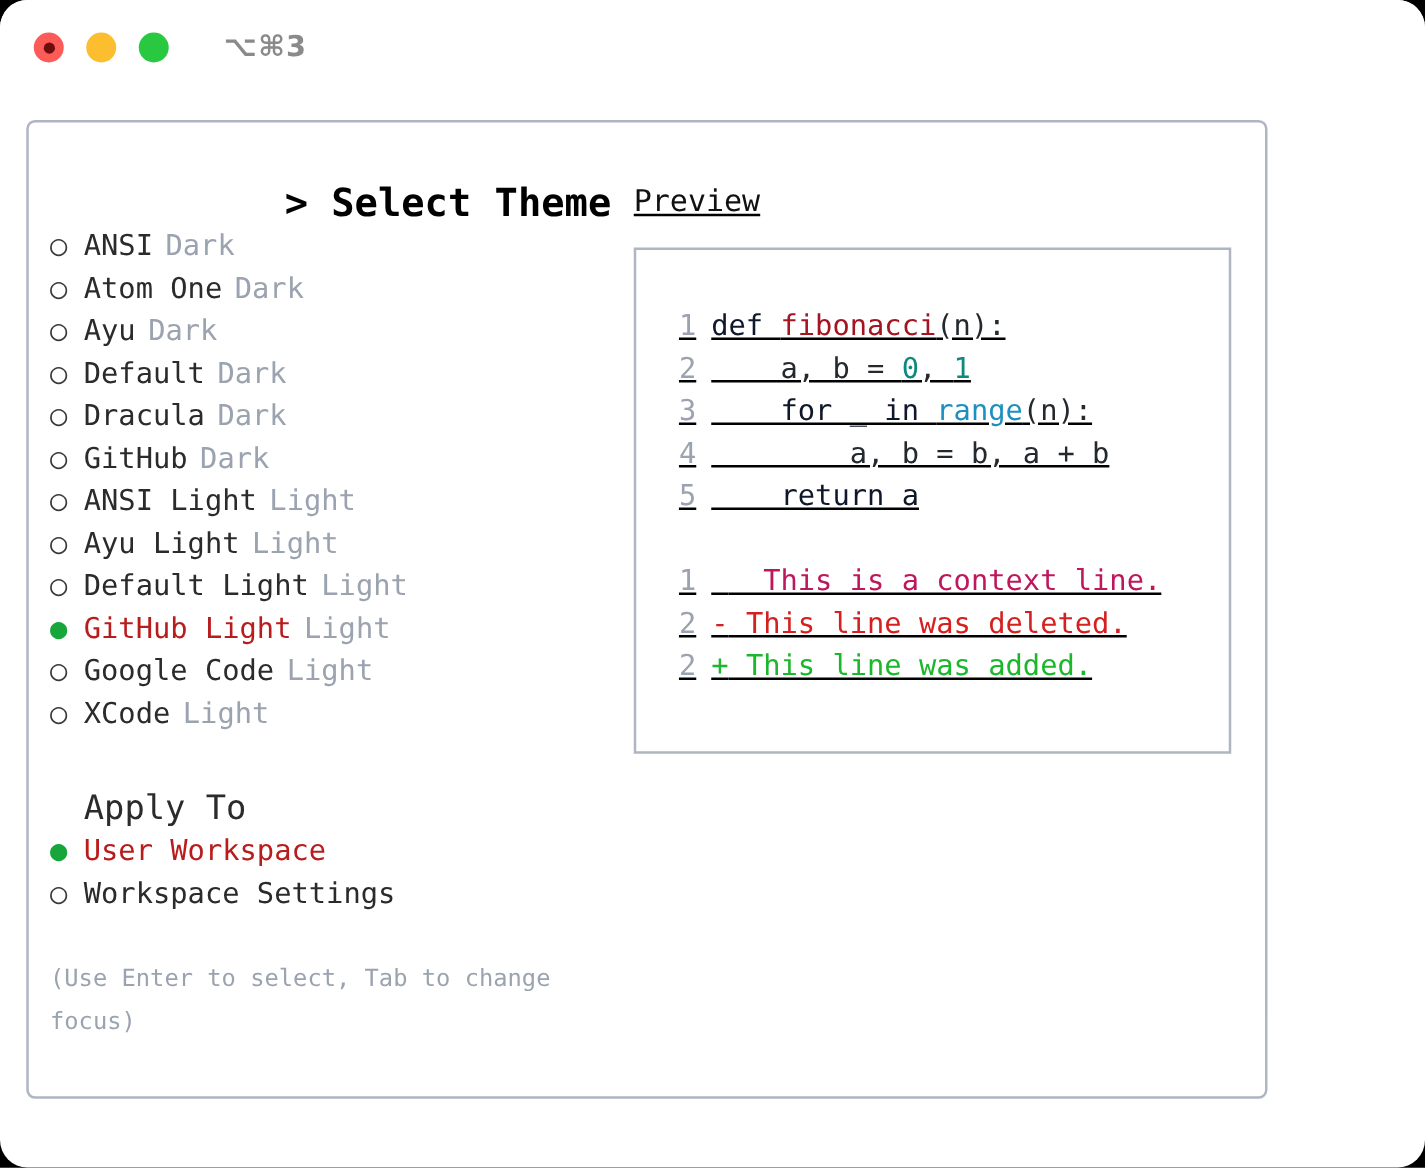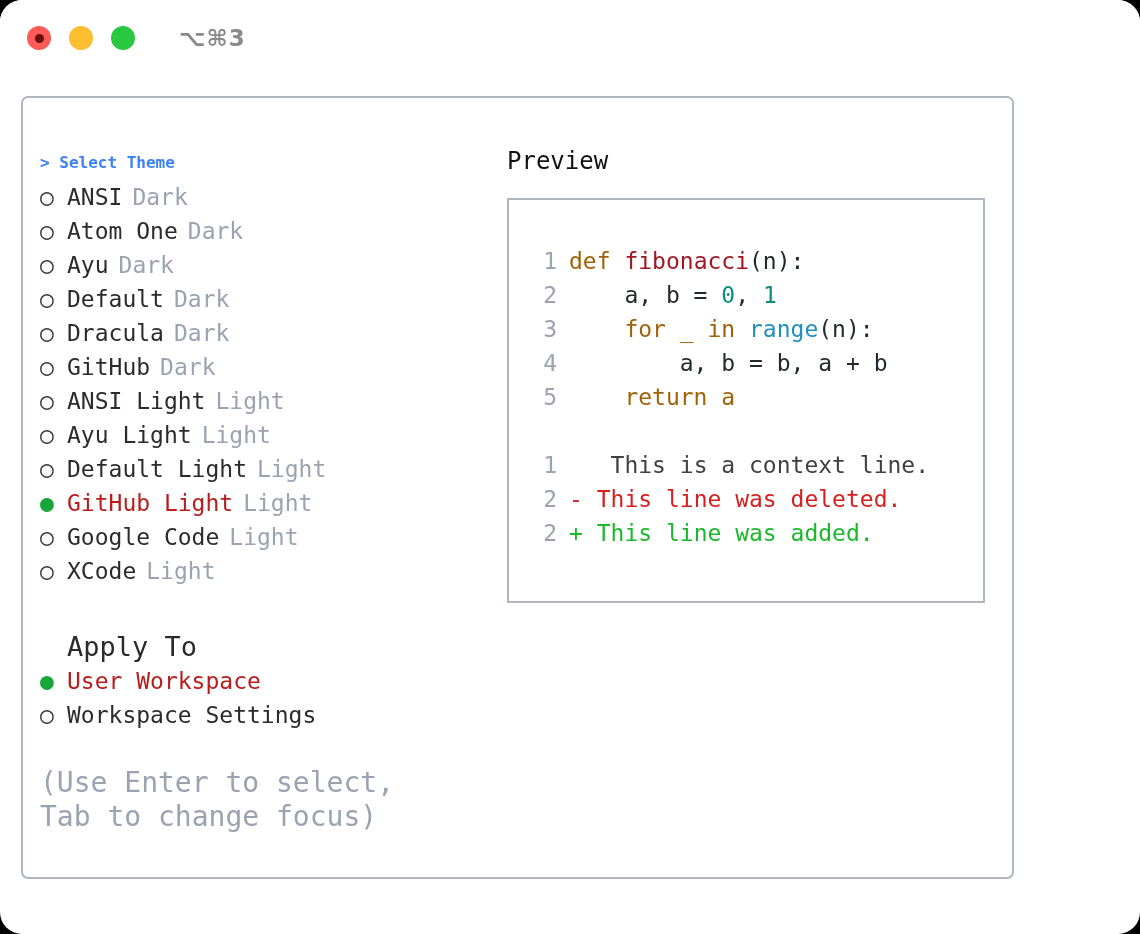--- a/index.html
+++ b/index.html
@@ -70,25 +70,26 @@
   }
 
   
   .left-pane {
     width: 466px;
     padding-left: 17px;
     flex-shrink: 0;
   }
 
   .list-head {
-    font-size: 16px;
+    font-size: 31px;
     font-weight: 700;
-    color: #3b82f6;
-    line-height: 34px;
-    white-space: pre;
+    color: #000000;
+    line-height: 34px;
+    white-space: pre;
+    text-align: right;
   }
 
   .opt {
     font-size: 23px;
     line-height: 34px;
     color: #2b2b2b;
     white-space: pre;
     display: flex;
     align-items: baseline;
   }
@@ -110,30 +111,31 @@
     white-space: pre;
     display: flex;
     align-items: baseline;
   }
   .section-head .marker { display: inline-block; width: 27px; color: transparent; flex-shrink: 0; }
 
   .spacer-lg { height: 42px; }
   .spacer-md { height: 34px; }
 
   .hint {
-    font-size: 28px;
+    font-size: 19px;
     line-height: 34px;
     color: #9aa3af;
     width: 405px;
   }
 
   
   .right-pane {
     flex: 1;
     padding-left: 18px;
+    text-decoration: underline;
   }
   .preview-title {
     font-size: 24px;
     color: #111111;
     line-height: 30px;
     margin-bottom: 22px;
     white-space: pre;
   }
   .preview-box {
     width: 478px;
@@ -151,29 +153,29 @@
   }
   .ln {
     color: #9aa3af;
     width: 26px;
     text-align: right;
     flex-shrink: 0;
     margin-right: 12px;
   }
   .code-body { color: #222222; }
 
-  .tok-kw      { color: #a16207; text-align: center; }
+  .tok-kw      { color: #0f172a; text-align: center; }
   .tok-fn      { color: #a31621; }
   .tok-builtin { color: #1f8fbf; }
   .tok-num     { color: #0b8a80; }
   .tok-plain   { color: #24292e; }
 
   .gap { height: 34px; }
 
-  .diff-ctx { color: #404040; }
+  .diff-ctx { color: #be185d; }
   .diff-del { color: #d62020; }
   .diff-add { color: #1bb82b; }
 </style>
 </head>
 <body>
 
 <div class="window">
 
   <div class="titlebar">
     <div class="lights">

